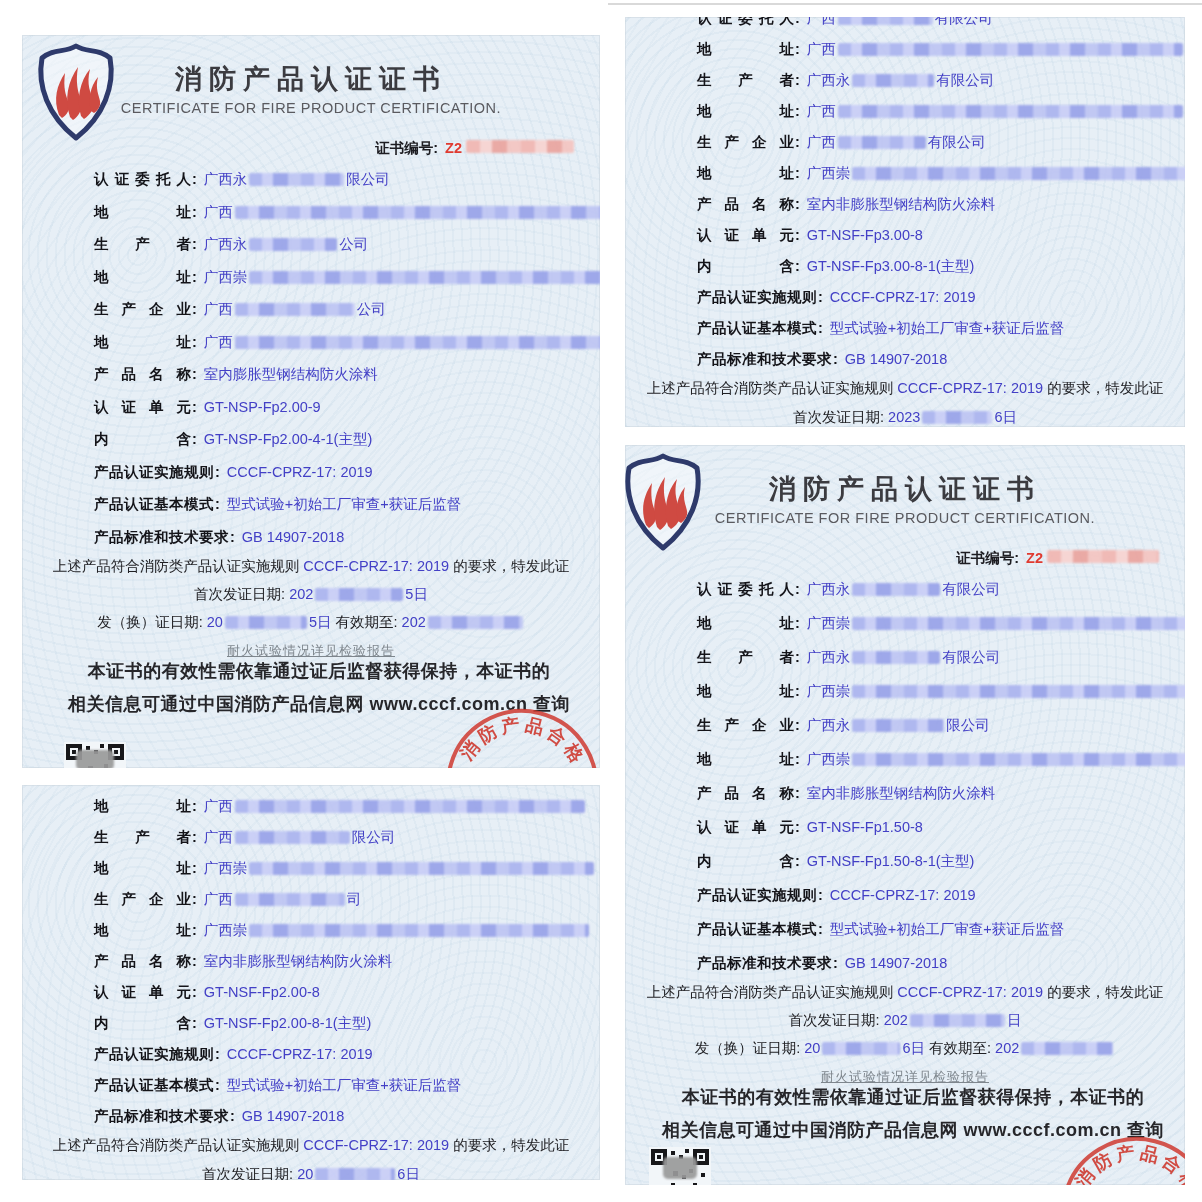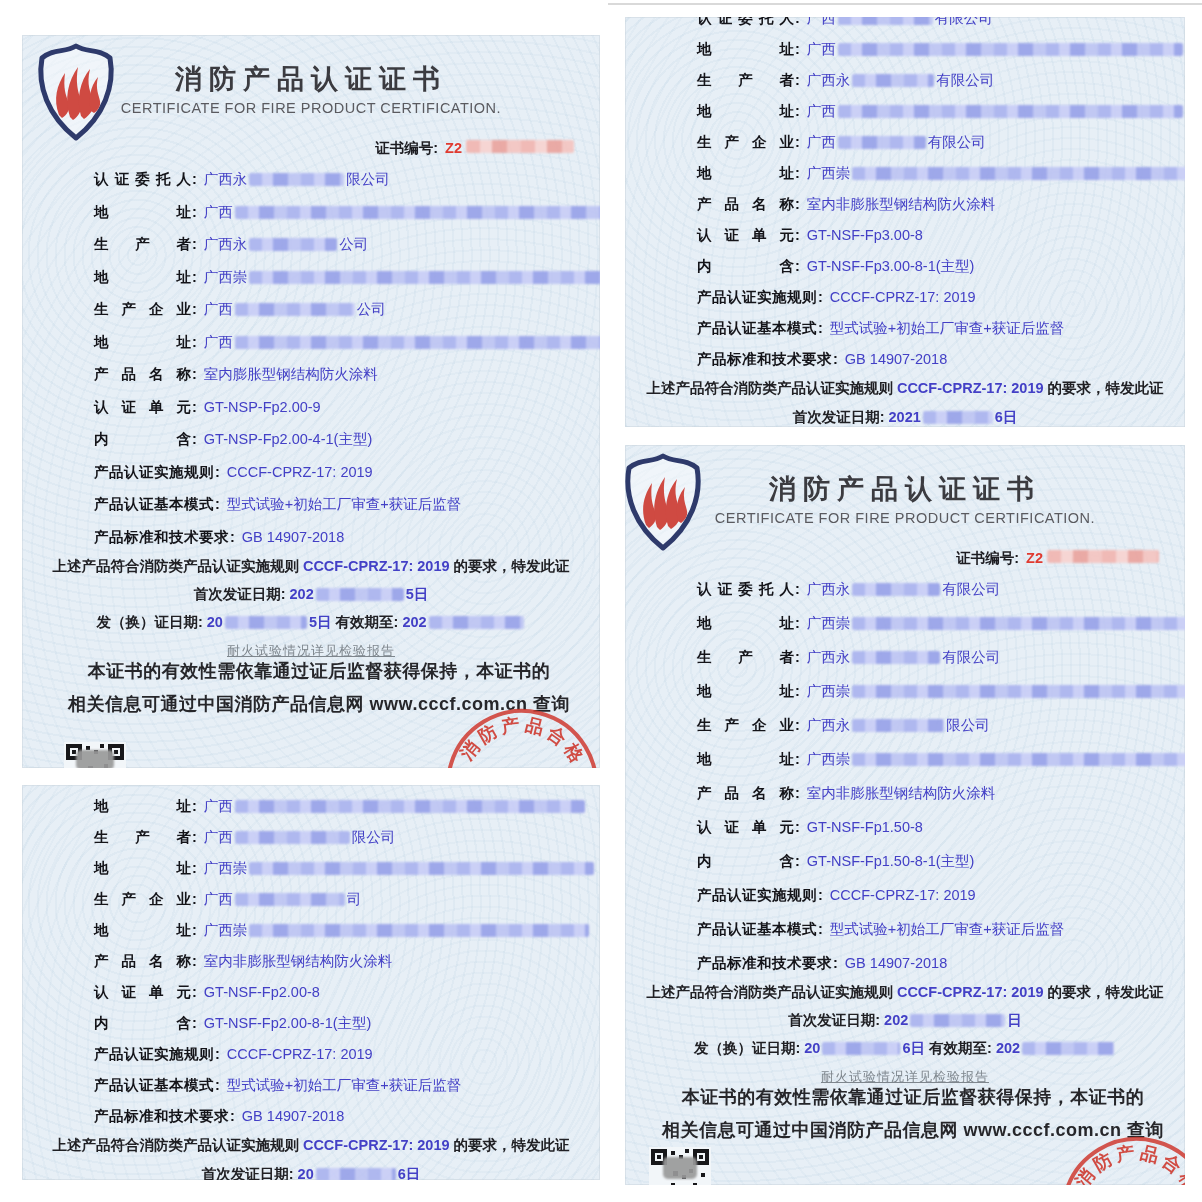--- a/index.html
+++ b/index.html
@@ -25,21 +25,21 @@
   .logo{position:absolute;left:10px;top:6px;}
   #cert4 .logo{left:-6px;}
   .ttl{font-size:27px;font-weight:700;color:#3b3b40;letter-spacing:7px;line-height:32px;}
   .sub{font-size:14.5px;color:#5a5a5f;margin-top:5px;letter-spacing:0.5px;}
   .certno{margin-top:24px;padding-right:24px;text-align:right;font-size:14.5px;height:16px;line-height:16px;}
   .certno .lblk{color:#1d1d22;font-weight:600;}
   .certno .pref{color:#e03a30;margin-left:7px;margin-right:2px;font-weight:600;}
 
   .rows,.crows{display:flex;flex-direction:column;padding-left:72px;padding-right:18px;}
   .rows{gap:17.5px;margin-top:16px;}
-  .crows{gap:13px;margin-top:14px;padding-left:24px;padding-right:24px;font-weight:bold;}
+  .crows{gap:13px;margin-top:14px;padding-left:24px;padding-right:24px;}
   #cert2 .rows,#cert3 .rows{margin-top:14px;gap:16px;}
   #cert2 .rows{margin-top:-6px;}
   #cert2 .crows,#cert3 .crows{gap:14px;}
   #cert4 .rows{gap:19px;}
 
   .row{display:flex;align-items:baseline;height:15px;line-height:15px;font-size:14.5px;white-space:nowrap;}
   .crow{justify-content:center;}
   .lab{font-weight:600;color:#141419;}
   .just{display:inline-flex;justify-content:space-between;width:97px;flex:none;}
   .wide{letter-spacing:0.5px;flex:none;}
@@ -431,21 +431,21 @@
       <div class="row crow">
         <span class="vals">
           <span class="val k">上述产品符合消防类产品认证实施规则 </span>
           <span class="val b">CCCF-CPRZ-17: 2019</span>
           <span class="val k"> 的要求，特发此证</span>
         </span>
       </div>
       <div class="row crow">
         <span class="vals">
           <span class="val k">首次发证日期: </span>
-          <span class="val b">2021</span>
+          <span class="val b">2023</span>
           <span class="blur" style="width: 70px;"></span>
           <span class="val b">6日</span>
         </span>
       </div>
     </div>
 </div>
 
 <div class="cert" id="cert3">
   <div class="rows">
       <div class="row">

